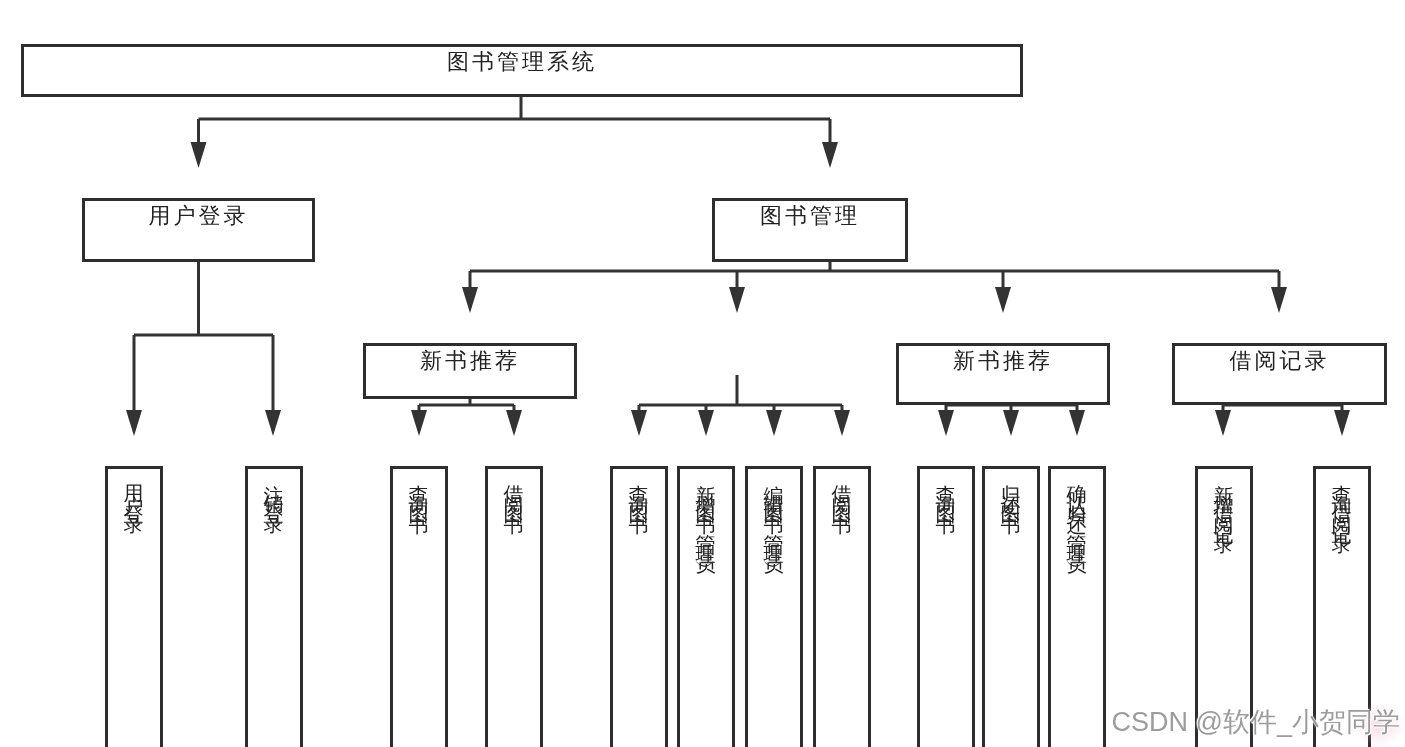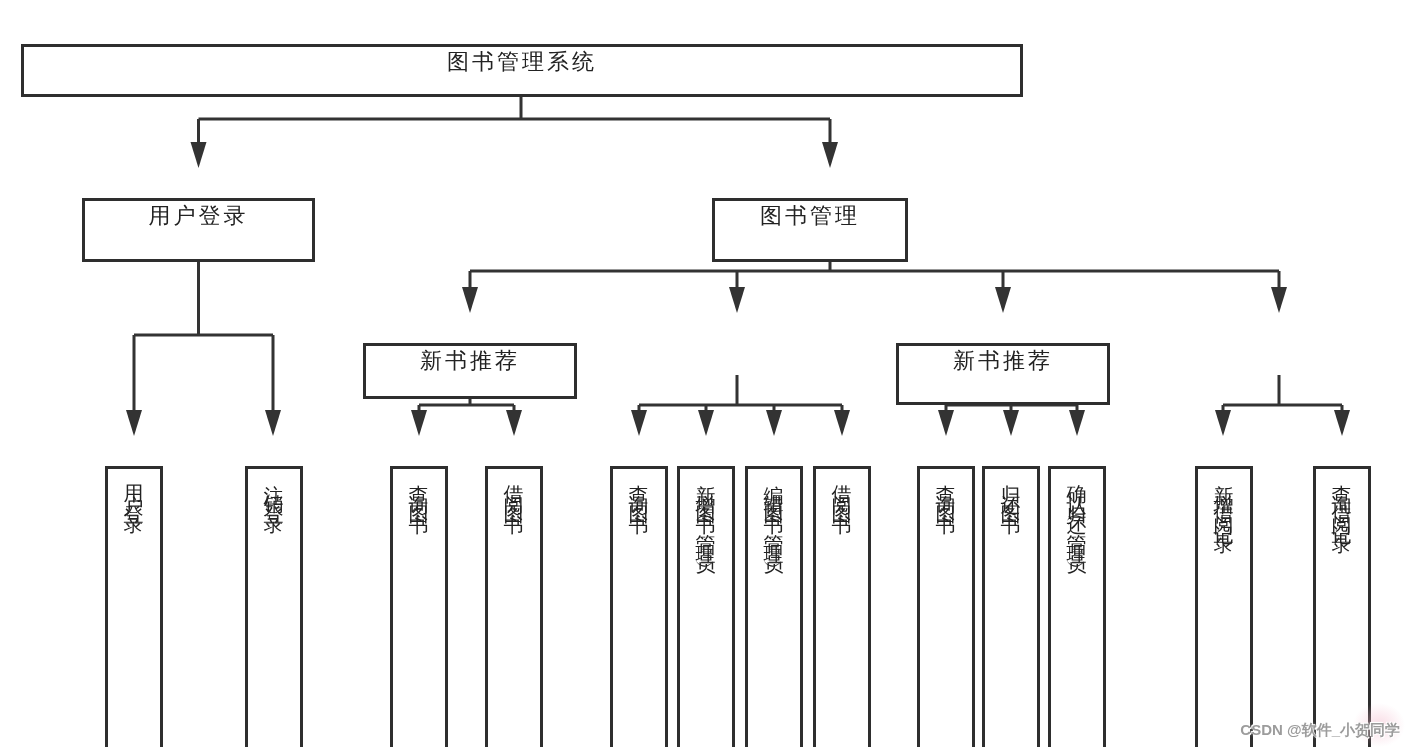--- a/index.html
+++ b/index.html
@@ -41,25 +41,24 @@
     writing-mode:vertical-rl;
     text-orientation:mixed;
     font-size:20px;
     letter-spacing:10px;
     line-height:1;
   }
   .watermark{
     position:absolute;
     right:5px;bottom:7px;
     z-index:3;
-    font-size:15px;
+    font-size:27px;
     color:var(--watermark-text);
     text-shadow:0 0 3px #ffffff,1px 1px 0 #ffffff,-1px -1px 0 #ffffff;
     white-space:nowrap;
-    font-weight:bold;
   }
   .watermark-accent{
     position:absolute;
     right:0;bottom:0;
     width:52px;height:44px;
     z-index:2;
     background:radial-gradient(closest-side,var(--watermark-accent),rgba(255,255,255,0));
     opacity:.5;
     pointer-events:none;
   }
@@ -129,20 +128,23 @@
   <div class="node" style="left:712px;top:168px;width:196px;height:64px">
     <span class="lbl">图书管理</span>
   </div>
 
   <div class="node" style="left:363px;top:313px;width:214px;height:56px">
     <span class="lbl">新书推荐</span>
   </div>
   <div class="node" style="left:896px;top:313px;width:214px;height:62px">
     <span class="lbl">新书推荐</span>
   </div>
+  <div class="node" style="left:1172px;top:313px;width:215px;height:62px">
+    <span class="lbl">借阅记录</span>
+  </div>
 
   <div class="node leaf" style="left:105px;top:436px;width:58px;height:298px">
     <span class="lbl">用户登录</span>
   </div>
   <div class="node leaf" style="left:245px;top:436px;width:58px;height:298px">
     <span class="lbl">注销登录</span>
   </div>
 
   <div class="node leaf" style="left:390px;top:436px;width:58px;height:298px">
     <span class="lbl">查询图书</span>

